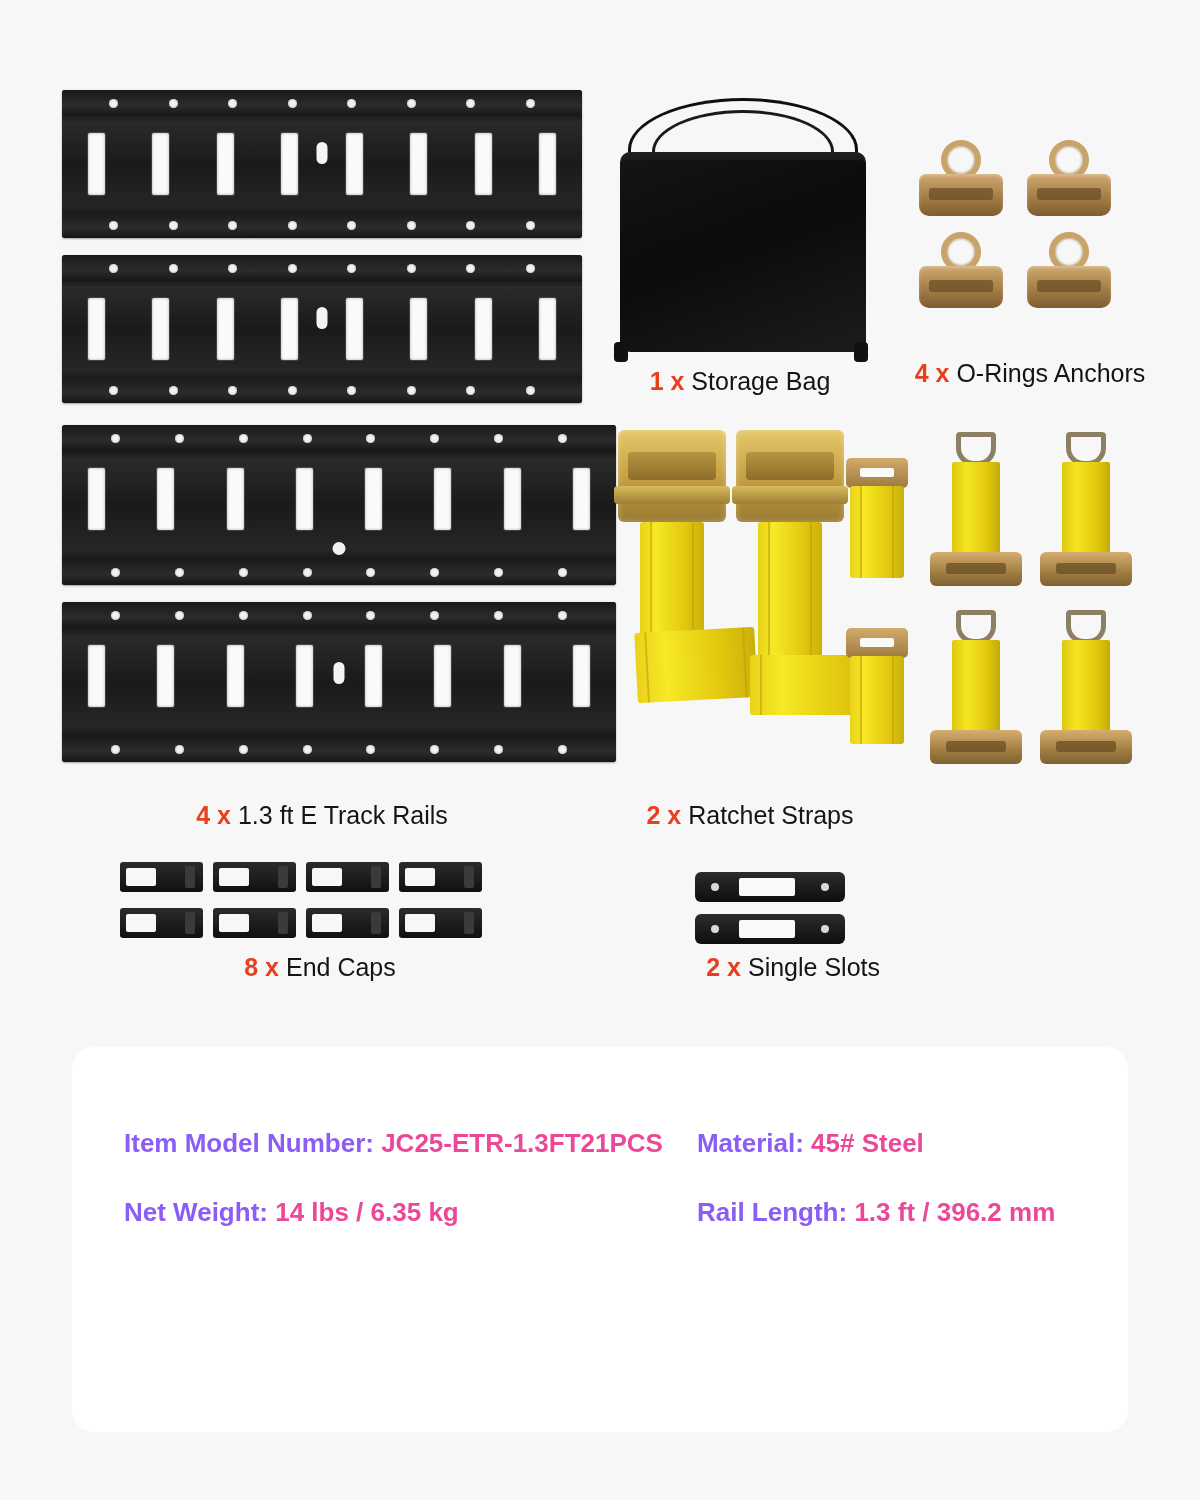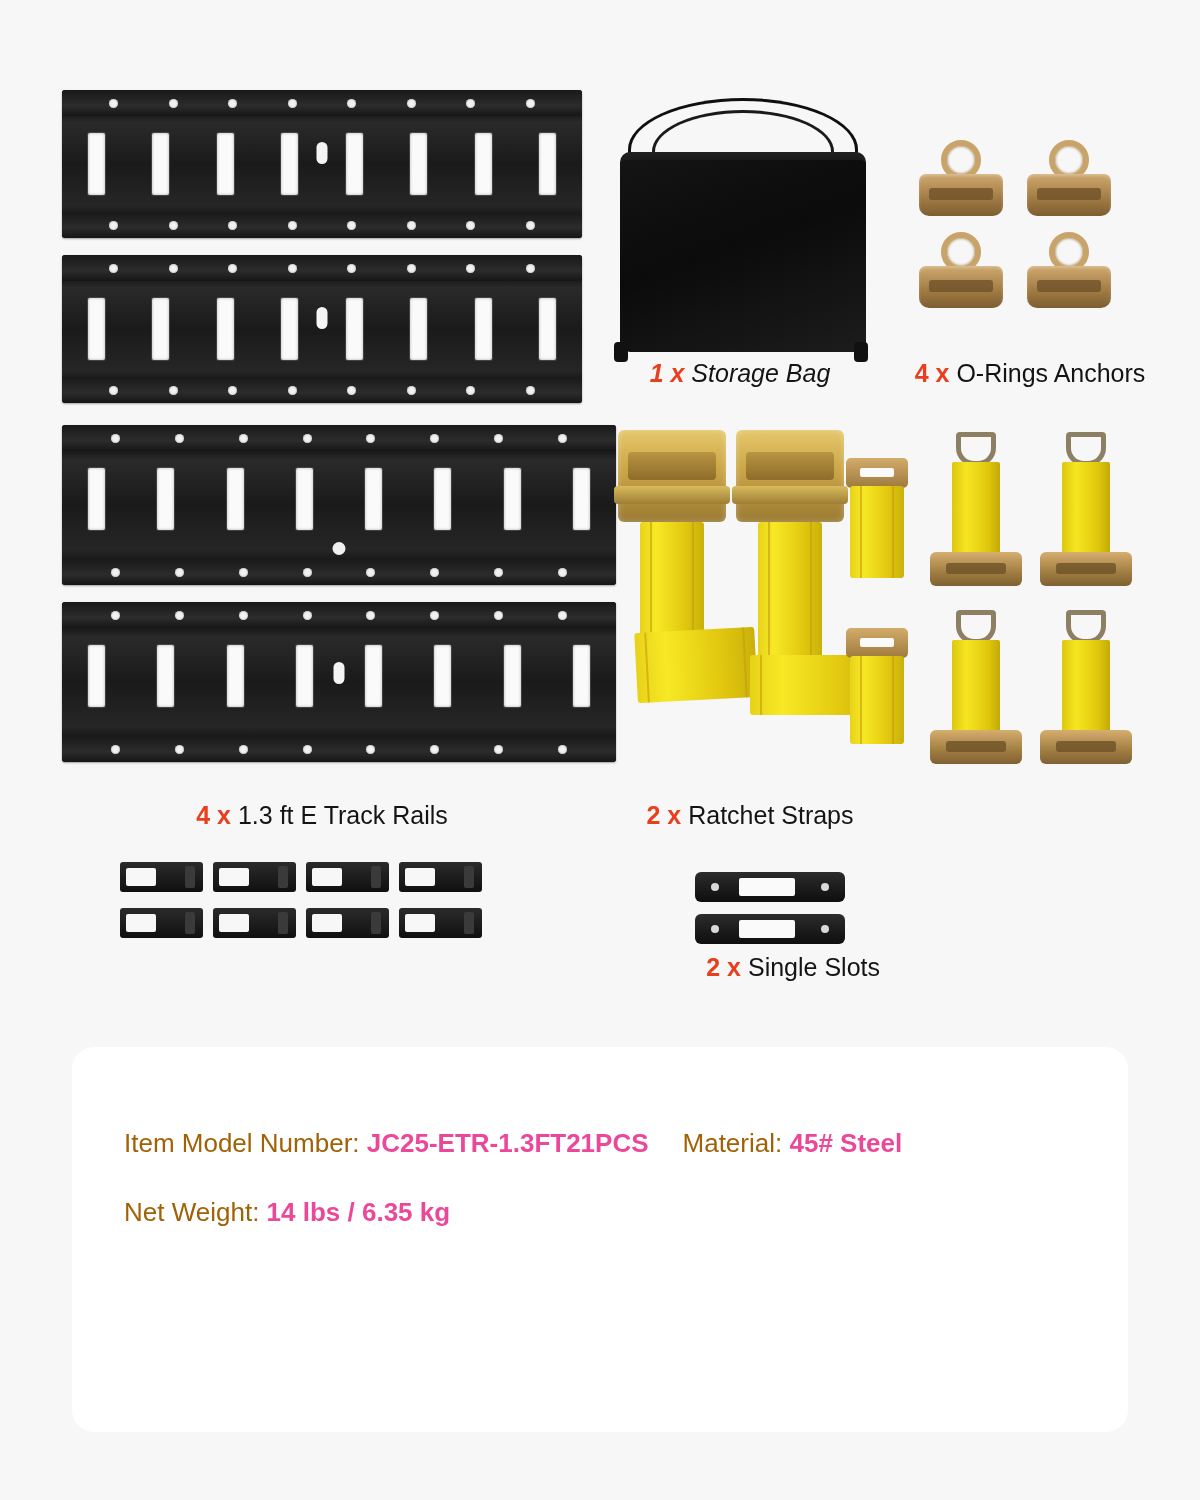--- a/index.html
+++ b/index.html
@@ -80,21 +80,21 @@
   }
   .cord {
     position:absolute; border:3px solid #0f0f0f; border-bottom:none;
     border-radius:60% 60% 0 0 / 100% 100% 0 0;
   }
   .cord.c1 { left:30px; top:8px; width:230px; height:62px; }
   .cord.c2 { left:54px; top:20px; width:182px; height:50px; border-color:#1a1a1a; }
   .cord-knob { position:absolute; width:14px; height:20px; background:#111; border-radius:4px; }
   .cord-knob.k1 { left:16px; top:252px; }
   .cord-knob.k2 { left:256px; top:252px; }
-  .bag-caption { position:absolute; left:590px; top:358px; width:300px;font-style:italic; }
+  .bag-caption { position:absolute; left:590px; top:366px; width:300px; }
 
   
   .orings { position:absolute; left:905px; top:140px; width:230px; height:200px; }
   .oring { position:absolute; width:88px; height:88px; }
   .oring .ring {
     position:absolute; left:24px; top:0; width:40px; height:40px;
     border-radius:50%; border:6px solid #c9a46a;
     background:transparent;
     box-shadow:inset 0 0 3px #8a6a33;
   }
@@ -228,21 +228,21 @@
     border-radius:22px;
   }
   .spec-grid {
     position:absolute; left:52px; top:62px; right:52px;
     display:grid; grid-template-columns:1fr 1fr; column-gap:34px; row-gap:0;
   }
   .spec-item {
     font-size:26px; line-height:1.2; padding:19px 0;
     white-space:nowrap;
   }
-  .spec-item .lbl { color:#a16207; }
+  .spec-item .lbl { color:#8b5cf6;font-weight:bold; }
   .spec-item .val { color:#ec4899; font-weight:700; }
 </style>
 </head>
 <body>
 
 <div class="page">
 
   <div class="rails-block">
     <div class="rail">
       <div class="flange-top"></div>
@@ -481,20 +481,24 @@
   <div class="endcaps">
     <div class="cap" style="left:0;top:0;"></div>
     <div class="cap" style="left:93px;top:0;"></div>
     <div class="cap" style="left:186px;top:0;"></div>
     <div class="cap" style="left:279px;top:0;"></div>
     <div class="cap" style="left:0;top:46px;"></div>
     <div class="cap" style="left:93px;top:46px;"></div>
     <div class="cap" style="left:186px;top:46px;"></div>
     <div class="cap" style="left:279px;top:46px;"></div>
   </div>
+  <div class="endcaps-caption caption">
+    <span class="qty">8 x</span>
+    <span>End Caps</span>
+  </div>
 
   <div class="singleslots">
     <div class="sslot ss1">
       <span class="hole l"></span>
       <span class="win"></span>
       <span class="hole r"></span>
     </div>
     <div class="sslot ss2">
       <span class="hole l"></span>
       <span class="win"></span>
@@ -513,17 +517,21 @@
         <span class="val">JC25-ETR-1.3FT21PCS</span>
       </div>
       <div class="spec-item">
         <span class="lbl">Material:</span>
         <span class="val">45# Steel</span>
       </div>
       <div class="spec-item">
         <span class="lbl">Net Weight:</span>
         <span class="val">14 lbs / 6.35 kg</span>
       </div>
+      <div class="spec-item">
+        <span class="lbl">Rail Length:</span>
+        <span class="val">1.3 ft / 396.2 mm</span>
+      </div>
       <div class="spec-item"></div>
     </div>
   </div>
 
 </div>
 
 </body></html>

